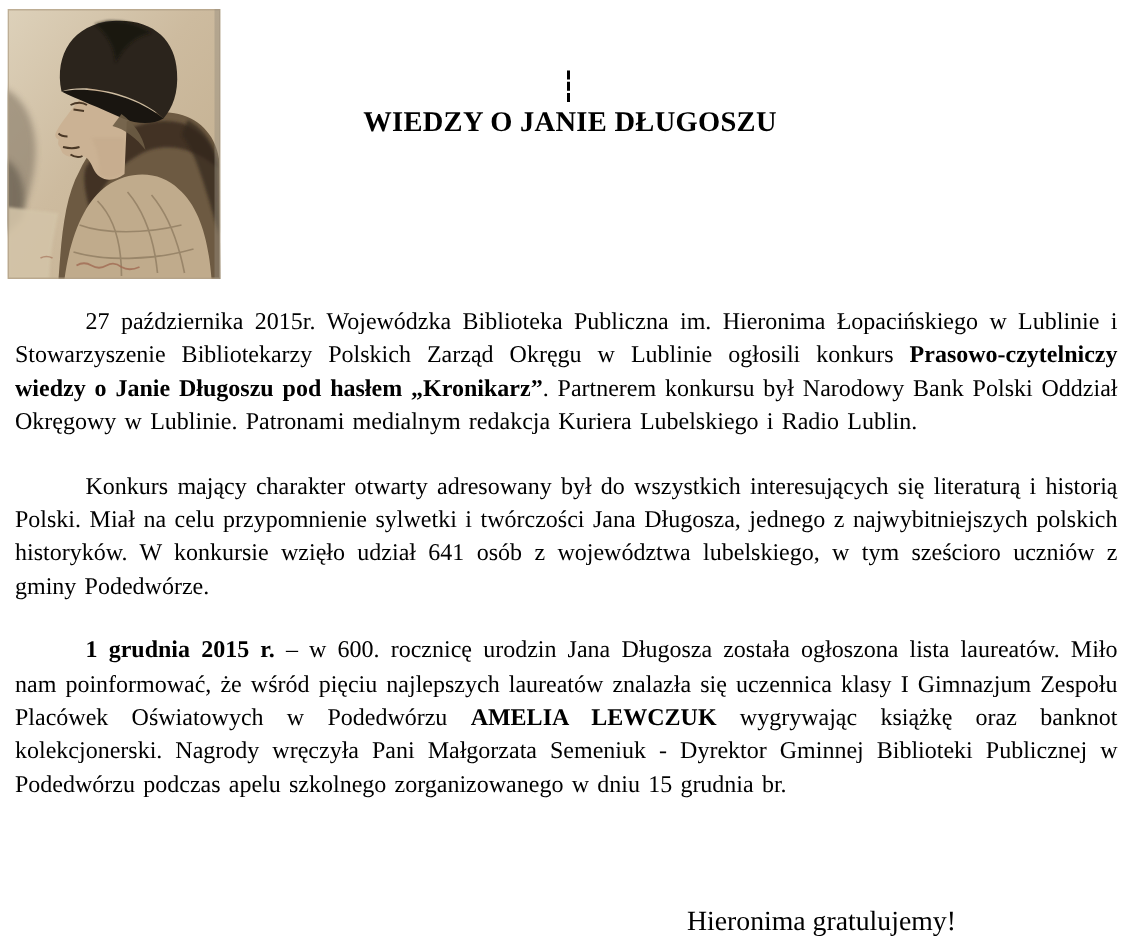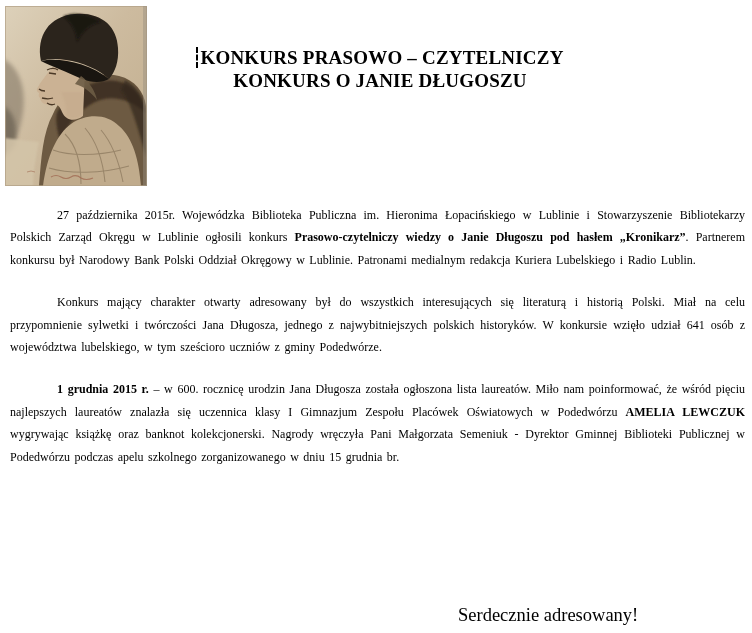--- a/index.html
+++ b/index.html
@@ -43,21 +43,21 @@
   .doc-body {
     position: absolute;
     top: 204px;
     left: 10px;
     width: 735px;
   }
   .para {
     margin: 0 0 20px 0;
     text-indent: 47px;
     text-align: justify;
-    font-size: 12px;
+    font-size: 16px;
     line-height: 22.4px;
     word-spacing: 1.5px;
   }
   .para .b { font-weight: bold; }
   .closing {
     position: absolute;
     top: 604px;
     left: 458px;
     font-size: 18.5px;
     line-height: 22px;
@@ -124,27 +124,27 @@
         <path d="M46,171 q5,-3 10,0 q5,3 10,0 q5,-3 10,1 q5,3 12,0" stroke="#a06a52" stroke-width="1.2" fill="none" opacity="0.8"></path>
         <path d="M22,166 q4,-2 8,0" stroke="#a06a52" stroke-width="1" fill="none" opacity="0.6"></path>
       </g>
 
       <rect x="0.5" y="0.5" width="141" height="179" fill="none" stroke="#b0a086" stroke-width="1" opacity="0.7"></rect>
       <rect x="138" y="0" width="4" height="180" fill="#978d7f" opacity="0.45"></rect>
     </svg>
   </div>
 
   <div class="title-block">
-    <div><span class="caret"></span><span>KONKURS PRASOWO – CZYTELNICZY</span></div>
-    <div>KONKURS O JANIE DŁUGOSZU</div>
+    <div><span class="caret"></span></div>
+    <div>WIEDZY O JANIE DŁUGOSZU</div>
   </div>
 
   <div class="doc-body">
     <div id="paragraphs">
         <p class="para"><span>27 października 2015r. Wojewódzka Biblioteka Publiczna im. Hieronima Łopacińskiego w Lublinie i Stowarzyszenie Bibliotekarzy Polskich Zarząd Okręgu w Lublinie ogłosili  konkurs </span><span class="b">Prasowo-czytelniczy wiedzy o Janie Długoszu pod hasłem „Kronikarz”</span><span>. Partnerem konkursu był Narodowy Bank Polski Oddział Okręgowy w Lublinie. Patronami medialnym redakcja Kuriera Lubelskiego i Radio Lublin.</span></p>
         <p class="para"><span>Konkurs mający  charakter otwarty adresowany był do wszystkich interesujących się literaturą i historią Polski. Miał na celu przypomnienie sylwetki i twórczości Jana Długosza, jednego z najwybitniejszych polskich historyków. W konkursie wzięło udział 641 osób z województwa lubelskiego,  w tym sześcioro uczniów z gminy  Podedwórze.</span></p>
         <p class="para"><span class="b">1 grudnia 2015 r.</span><span> – w 600. rocznicę urodzin Jana Długosza została ogłoszona lista laureatów. Miło nam poinformować, że wśród pięciu najlepszych laureatów znalazła się uczennica klasy I Gimnazjum Zespołu Placówek Oświatowych w Podedwórzu </span><span class="b">AMELIA LEWCZUK</span><span> wygrywając książkę oraz banknot kolekcjonerski. Nagrody wręczyła Pani Małgorzata Semeniuk - Dyrektor Gminnej Biblioteki Publicznej w Podedwórzu podczas apelu szkolnego zorganizowanego w dniu 15 grudnia br.</span></p>
       </div>
   </div>
 
-  <div class="closing">Serdecznie adresowany!</div>
+  <div class="closing">Hieronima gratulujemy!</div>
 
 </div>
 
 </body></html>

